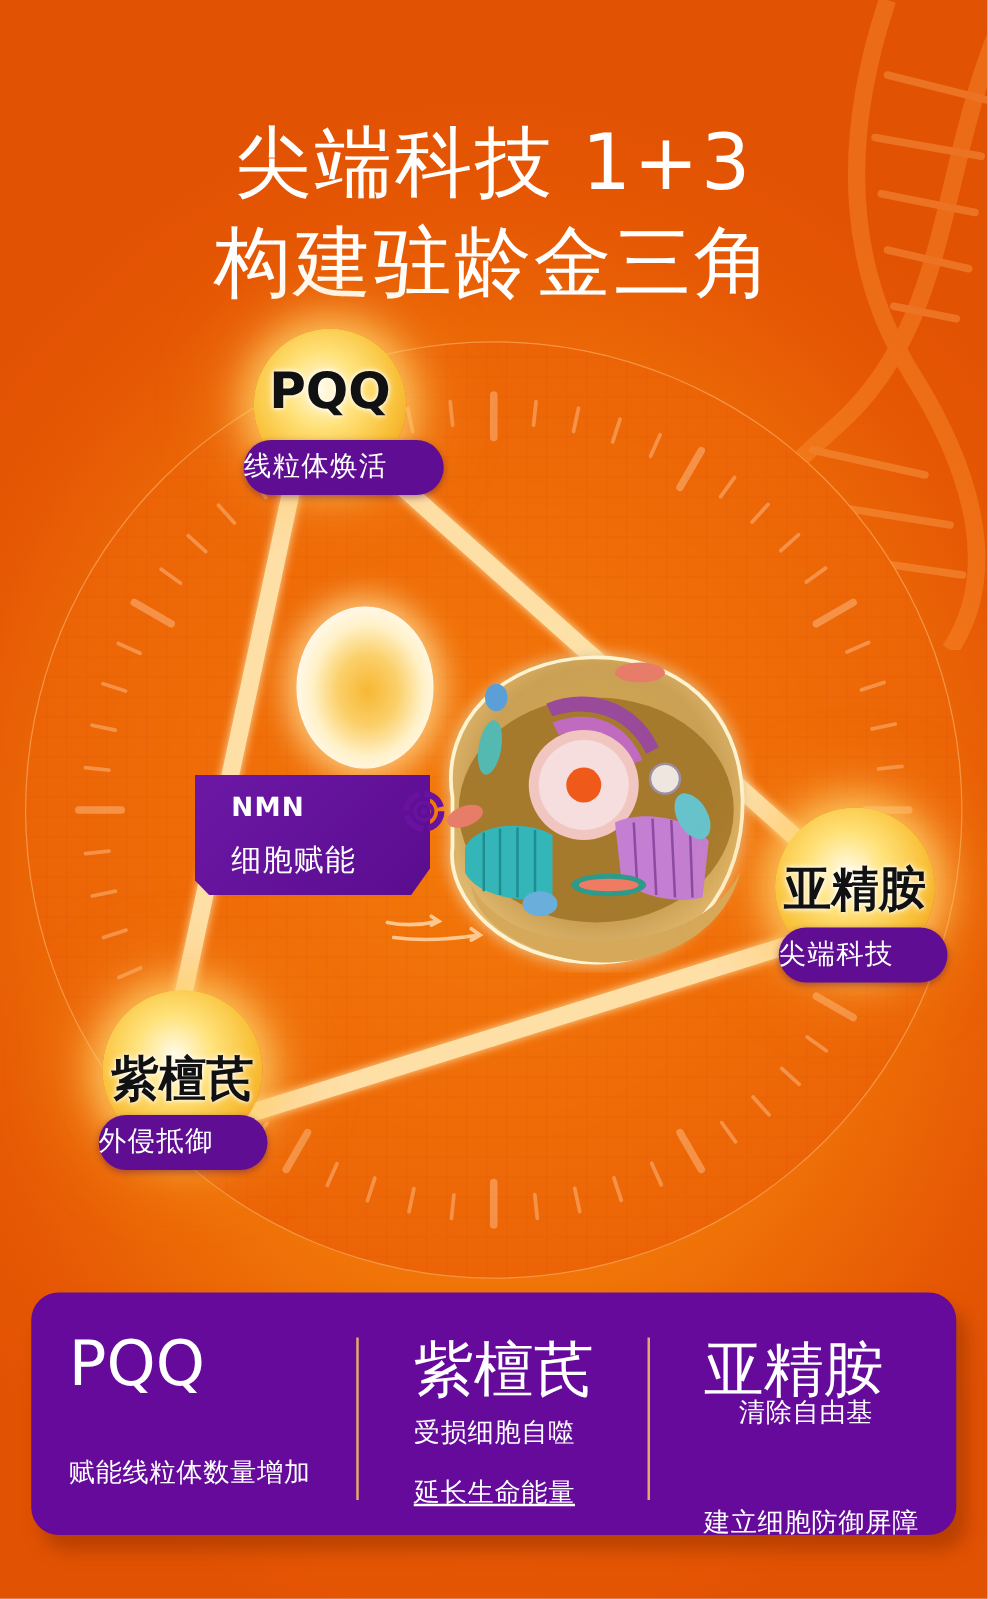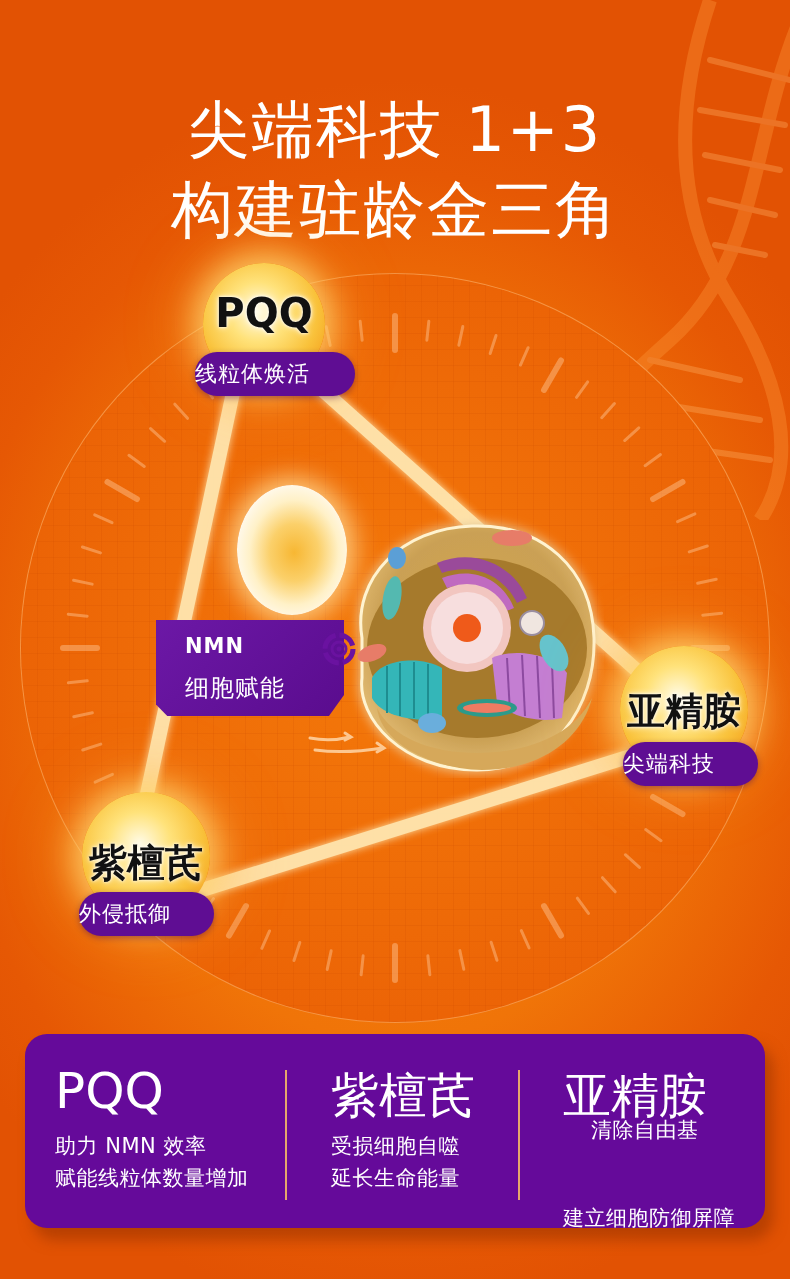--- a/index.html
+++ b/index.html
@@ -272,28 +272,27 @@
 <div class="abs sphere-label" style="left:600px; top:686px; width:168px; font-size:38px;">亚精胺</div>
 <div class="abs pill" style="left:623px; top:742px; width:135px;">尖端科技</div>
 
 <div class="abs sphere" style="left:82px; top:792px; width:128px; height:128px;"></div>
 <div class="abs sphere-label" style="left:60px; top:838px; width:172px; font-size:38px;">紫檀芪</div>
 <div class="abs pill" style="left:79px; top:892px; width:135px;">外侵抵御</div>
 
 <div class="abs card">
   <div class="col" style="left:30px; width:240px;">
     <div class="col-title" style="font-size:50px; top:28px;">PQQ</div>
-    <div class="col-line" style="top:98px;">助力 NMN 效率</div>
     <div class="col-line" style="top:130px;">赋能线粒体数量增加</div>
   </div>
   <div class="divider" style="left:260px;"></div>
   <div class="col" style="left:306px; width:200px;">
     <div class="col-title">紫檀芪</div>
     <div class="col-line" style="top:98px;">受损细胞自噬</div>
-    <div class="col-line" style="top:130px;">延长生命能量</div>
+    <div class="col-line" style="top:146px;text-decoration:underline;">延长生命能量</div>
   </div>
   <div class="divider" style="left:493px;"></div>
   <div class="col" style="left:538px; width:200px;">
     <div class="col-title">亚精胺</div>
     <div class="col-line" style="top:82px;margin-left:28px;">清除自由基</div>
     <div class="col-line" style="top:130px;margin-top:40px;">建立细胞防御屏障</div>
   </div>
 </div>
 
 </body></html>

